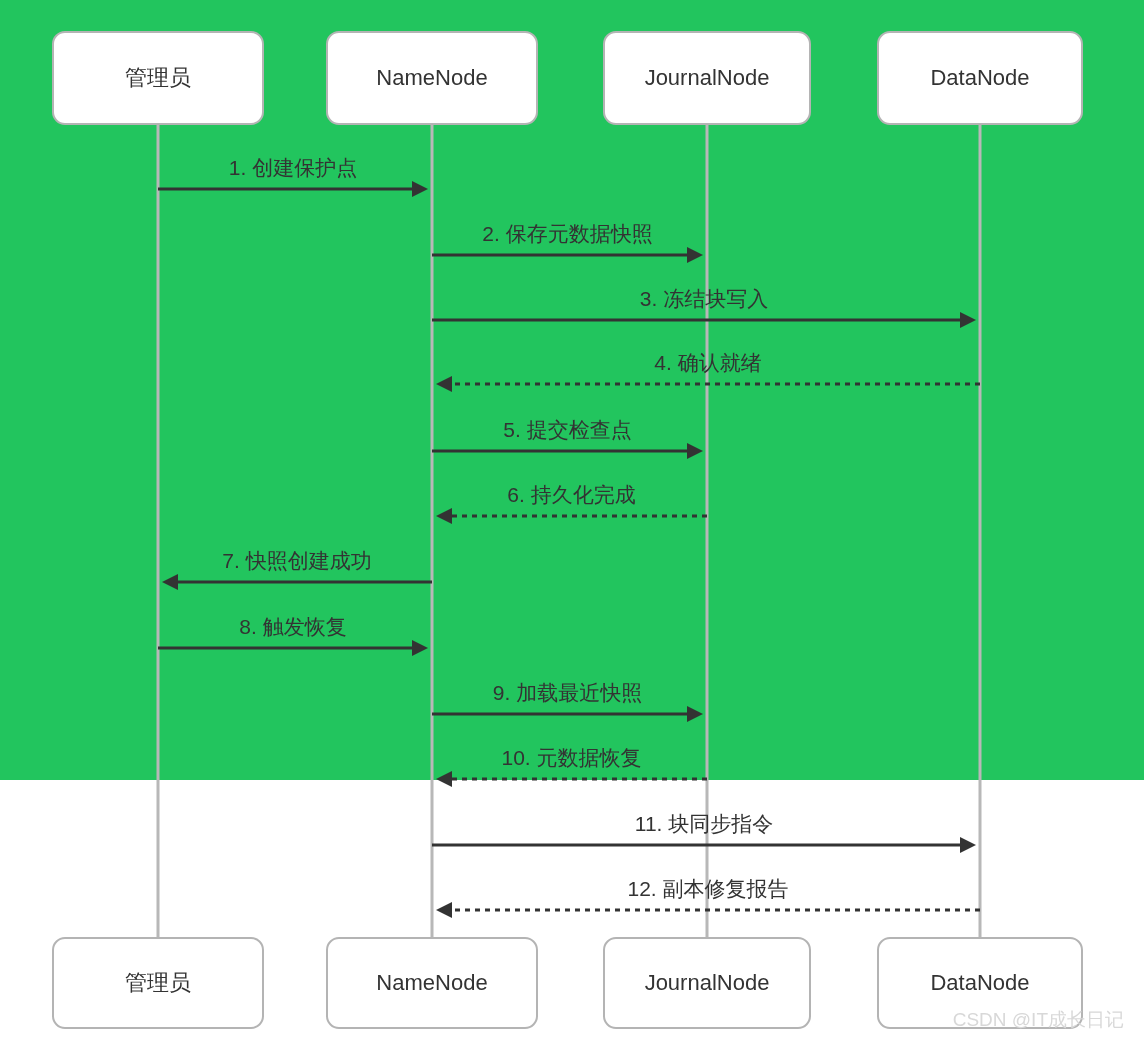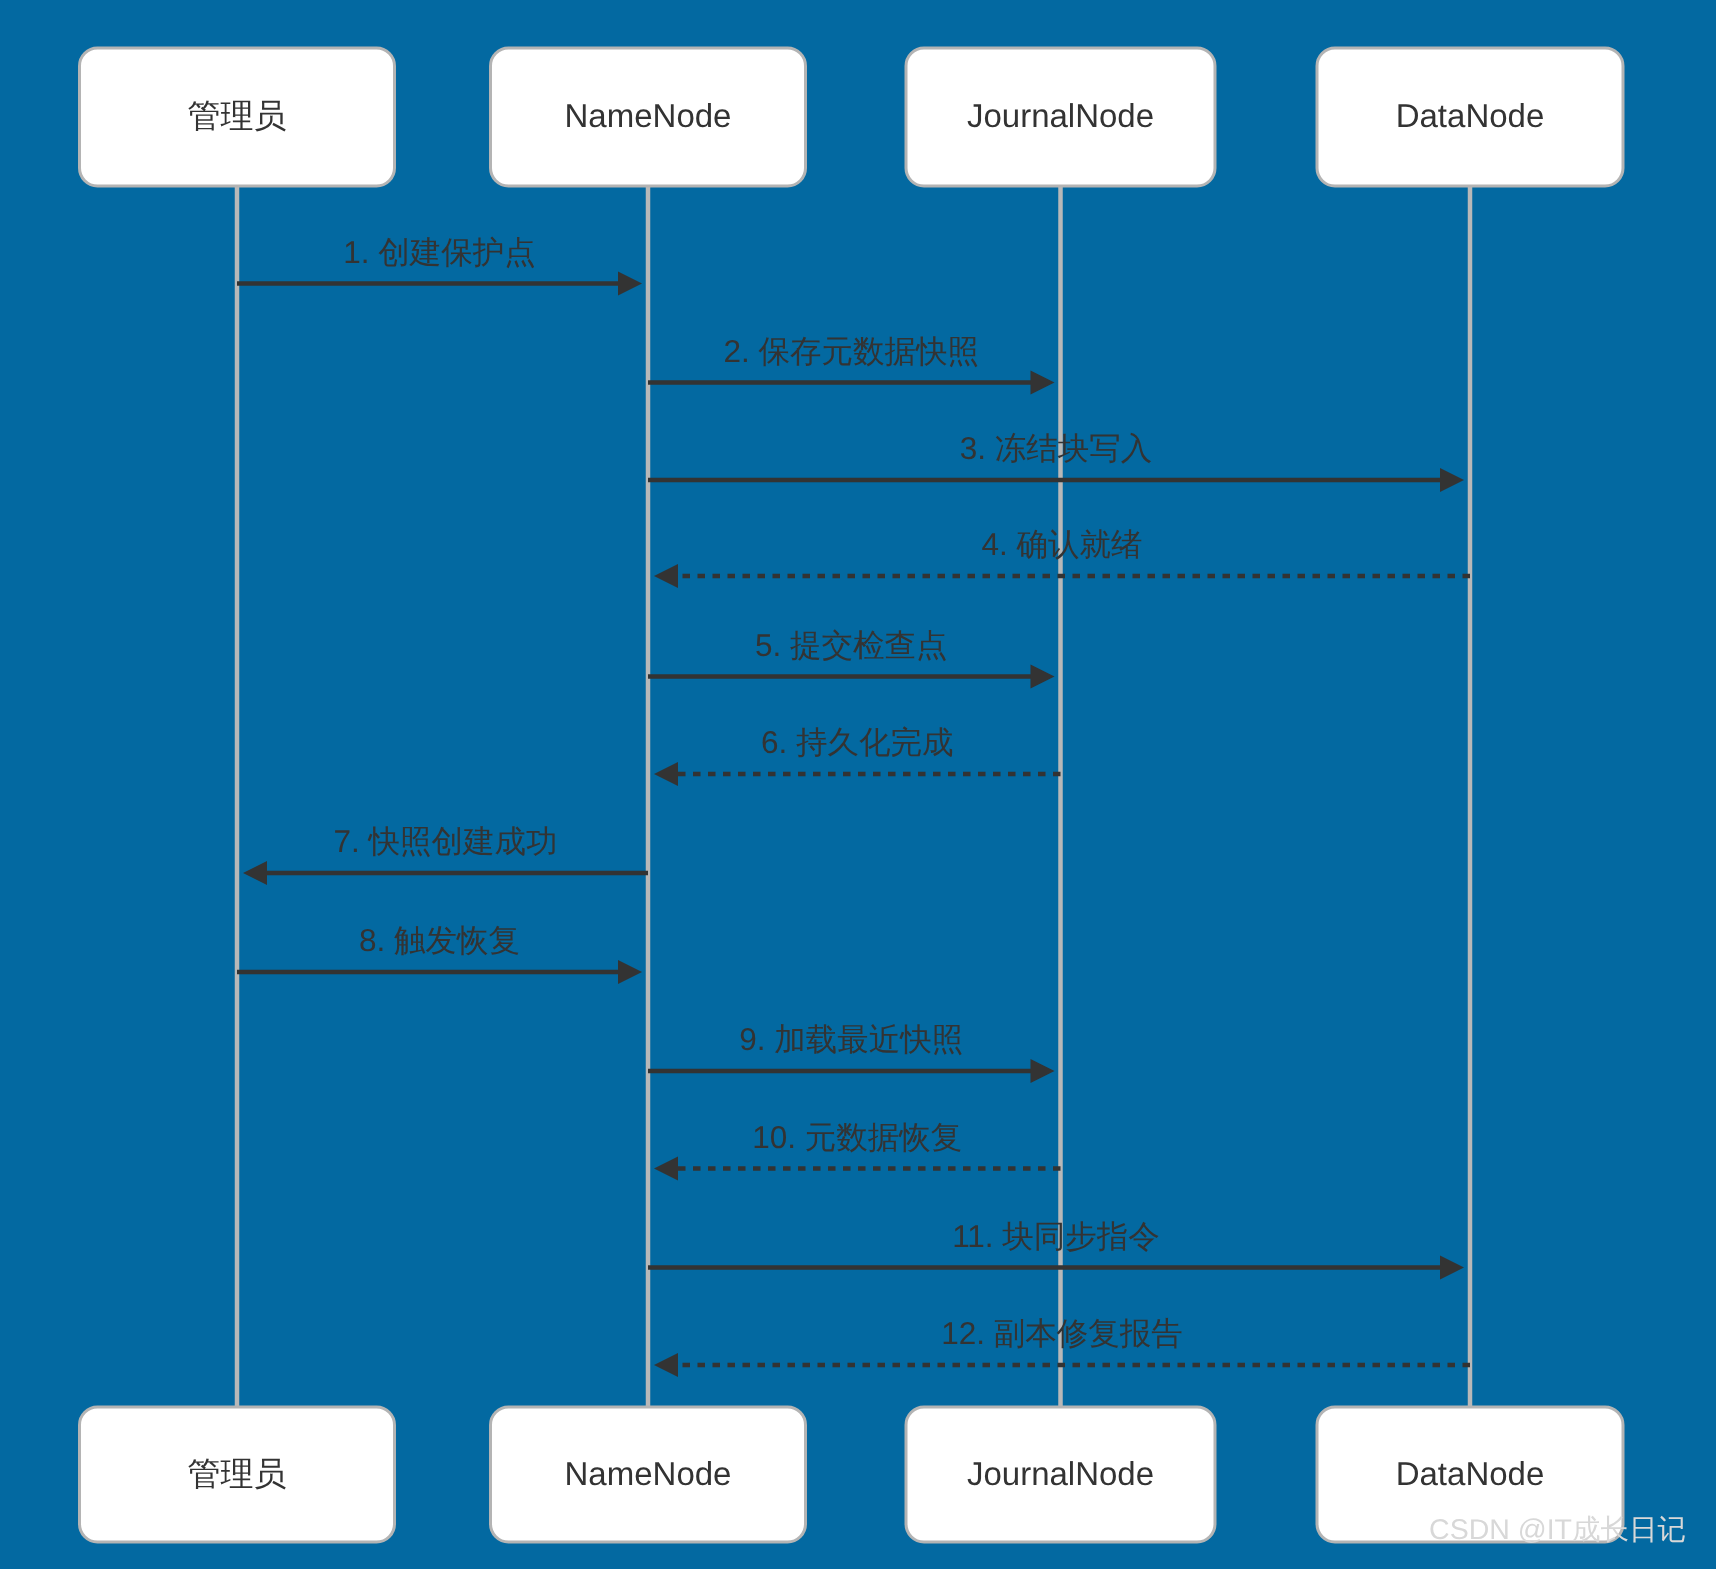--- a/index.html
+++ b/index.html
@@ -9,22 +9,22 @@
   }
   body {
     width: 1144px;
     height: 1046px;
     font-family: "Liberation Sans", "DejaVu Sans", sans-serif;
     overflow: hidden;
   }
   #diagram-root {
     position: relative;
     width: 1144px;
-    height: 1046px;
-    background: #0369a1;
+    height: 780px;
+    background: #22c55e;
   }
   svg.sequence-canvas {
     position: absolute;
     top: 0;
     left: 0;
     width: 1144px;
     height: 1046px;
     display: block;
   }
   .participant-box {

